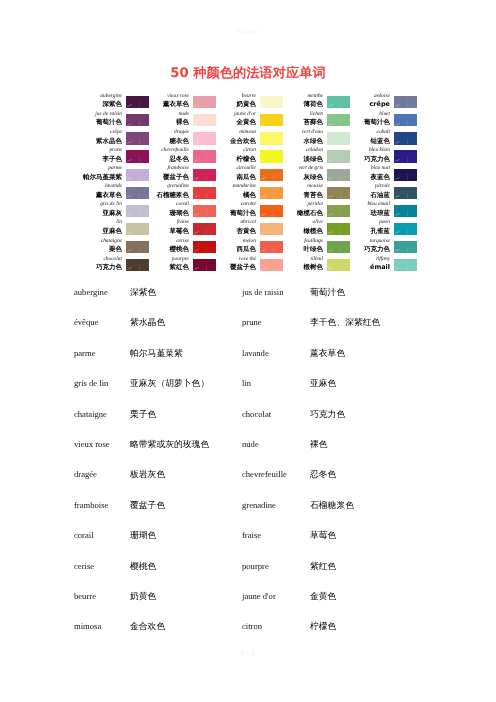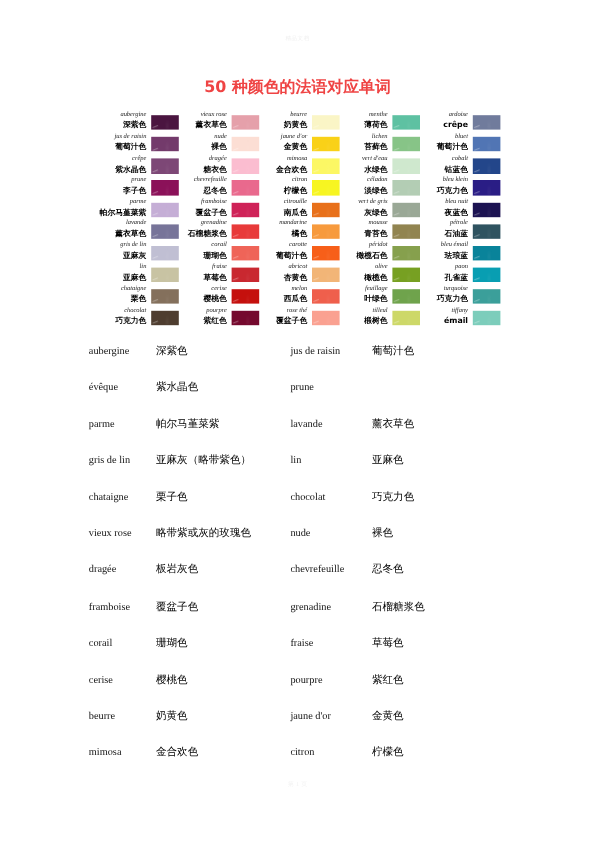--- a/index.html
+++ b/index.html
@@ -396,30 +396,31 @@
       <div class="trow">
         <div class="c1">aubergine</div>
         <div class="c2">深紫色</div>
         <div class="c3">jus de raisin</div>
         <div class="c4">葡萄汁色</div>
       </div>
       <div class="trow">
         <div class="c1">évêque</div>
         <div class="c2">紫水晶色</div>
         <div class="c3">prune</div>
+        <div class="c4">李干色、深紫红色</div>
       </div>
       <div class="trow">
         <div class="c1">parme</div>
         <div class="c2">帕尔马堇菜紫</div>
         <div class="c3">lavande</div>
         <div class="c4">薰衣草色</div>
       </div>
       <div class="trow">
         <div class="c1">gris de lin</div>
-        <div class="c2">亚麻灰（略带紫色）</div>
+        <div class="c2">亚麻灰（胡萝卜色）</div>
         <div class="c3">lin</div>
         <div class="c4">亚麻色</div>
       </div>
       <div class="trow">
         <div class="c1">chataigne</div>
         <div class="c2">栗子色</div>
         <div class="c3">chocolat</div>
         <div class="c4">巧克力色</div>
       </div>
       <div class="trow">

